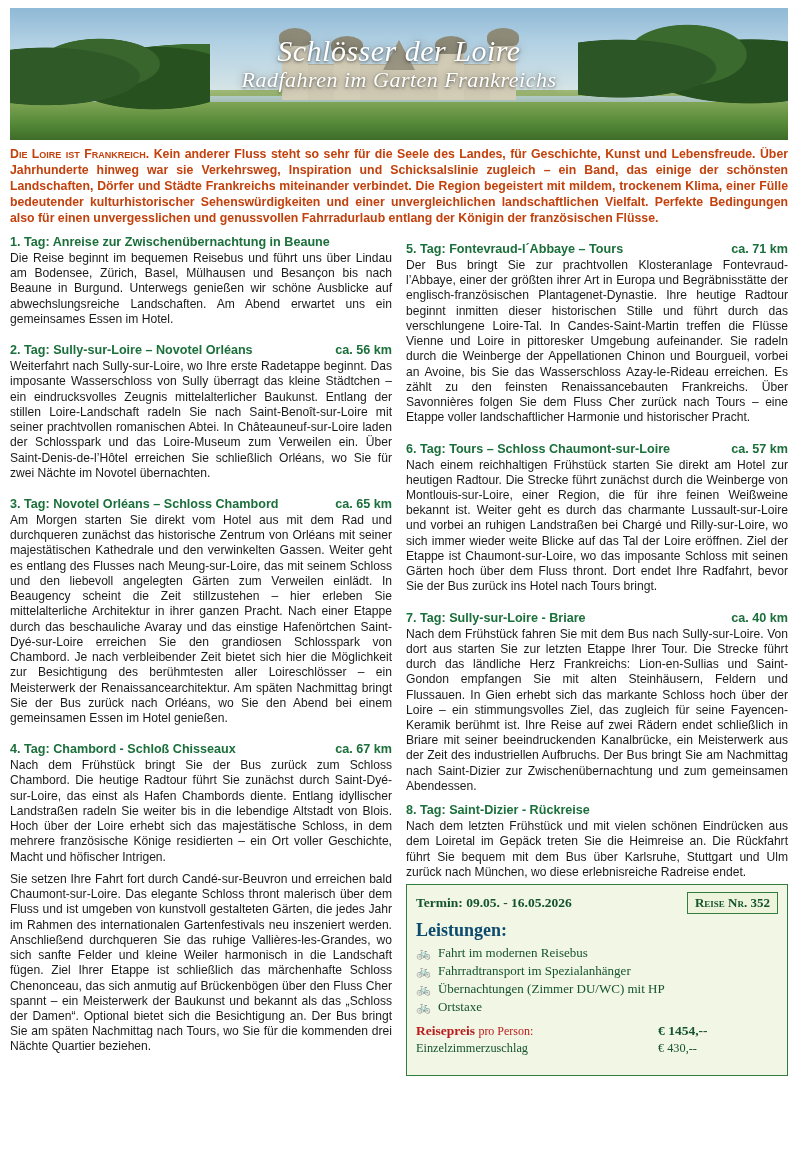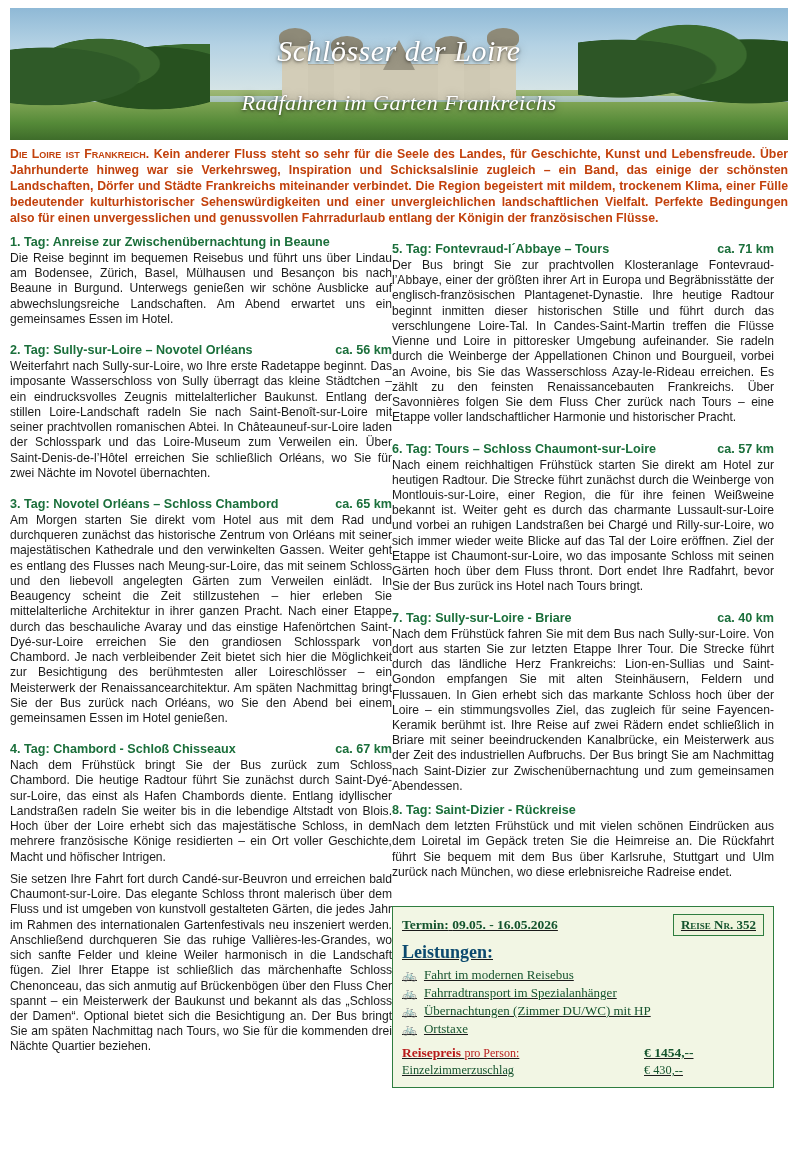--- a/index.html
+++ b/index.html
@@ -77,35 +77,35 @@
     background: linear-gradient(to bottom, #b9cfd4, #8fb2b6);
     opacity:.85;
   }
   .hero-title, .hero-sub {
     position:absolute; width:100%; text-align:center;
     font-family:"Liberation Serif", serif; font-style:italic; color:#ffffff;
     text-shadow: 0 1px 3px rgba(0,0,0,.55), 0 0 10px rgba(0,0,0,.35);
     letter-spacing:.5px;
   }
   .hero-title { top:26px; font-size:30px; }
-  .hero-sub { top:82px; font-size:22px; }
+  .hero-sub { top:59px; font-size:22px; }
 
   
   .intro {
     margin-top:7px;
     font-size:12.3px;
     line-height:1.30;
     text-align:justify;
     font-weight:bold;
     color:#c2410c;
   }
   .intro .lead { font-variant: small-caps; }
 
   
-  .cols { display:flex; margin-top:8px; }
+  .cols { display:flex; gap:14px; margin-top:8px; }
   .col { width:382px; }
 
   .day-head {
     color:#1b6f3b;
     font-weight:bold;
     font-size:12.6px;
     margin-top:9px;
     margin-bottom:2px;
     display:flex; justify-content:space-between; align-items:baseline; gap:6px;
   }
@@ -116,25 +116,24 @@
     margin:0 0 0 0;
     font-size:12.1px;
     line-height:1.26;
     text-align:justify;
     hyphens:auto;
   }
   p.body + p.body { margin-top:7px; }
 
   
   .pricebox {
-    margin-top:26px;
+    margin-top:4px;
     border:1.5px solid #2f7d3f;
     background:#f2f6e4;
-    padding:7px 9px 9px 9px;
-    text-decoration:underline;
+    padding:7px 9px 19px 9px;
   }
   .pb-top { display:flex; justify-content:space-between; align-items:center; }
   .pb-termin { font-family:"Liberation Serif", serif; font-weight:bold; font-size:13.5px; color:#14532d; }
   .pb-nr {
     border:1.5px solid #2f7d3f; padding:2px 7px; font-family:"Liberation Serif", serif;
     font-variant:small-caps; font-weight:bold; font-size:13px; color:#14532d; background:#eef4dc;
   }
   .pb-leist { font-family:"Liberation Serif", serif; font-weight:bold; font-size:18px; color:#0c4a6e; margin-top:6px; }
   .pb-list { list-style:none; margin:3px 0 0 0; padding:0; }
   .pb-list li {

